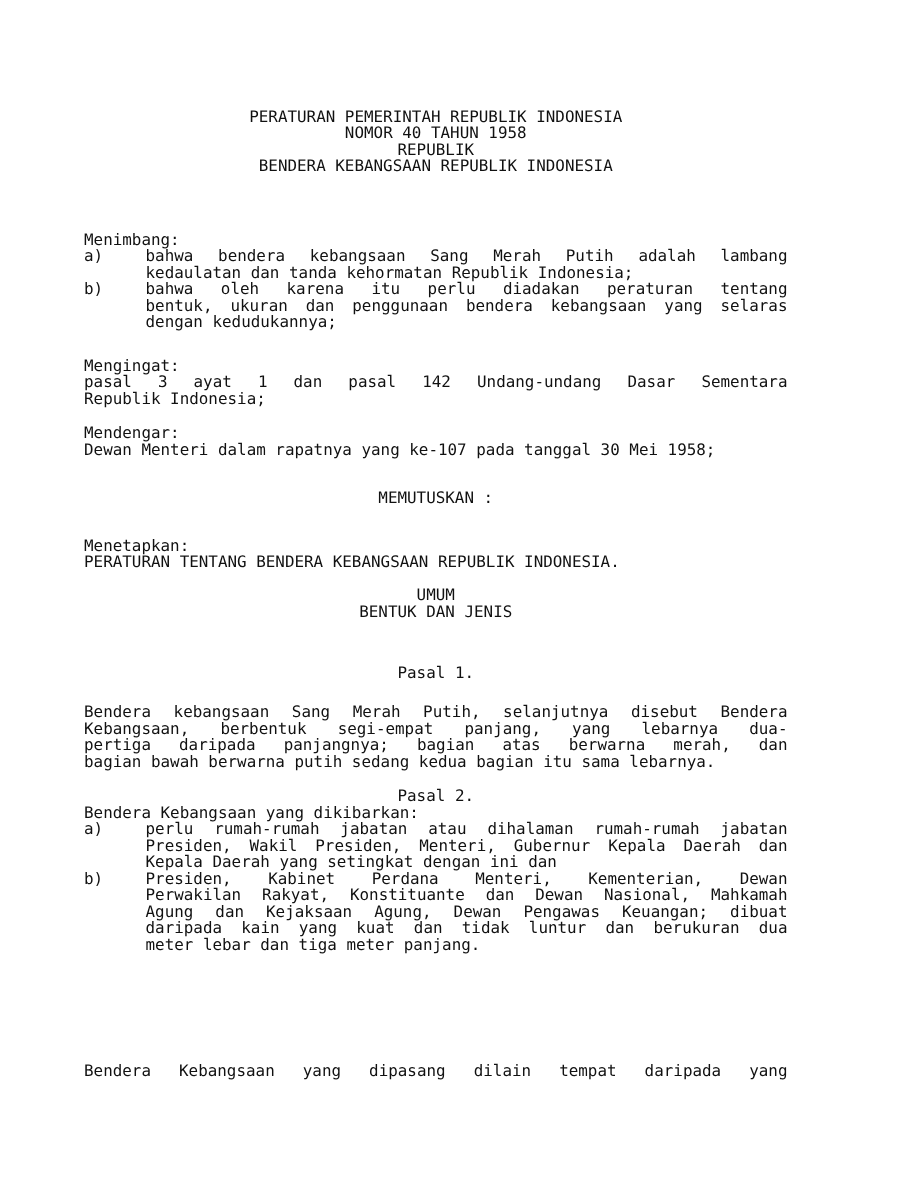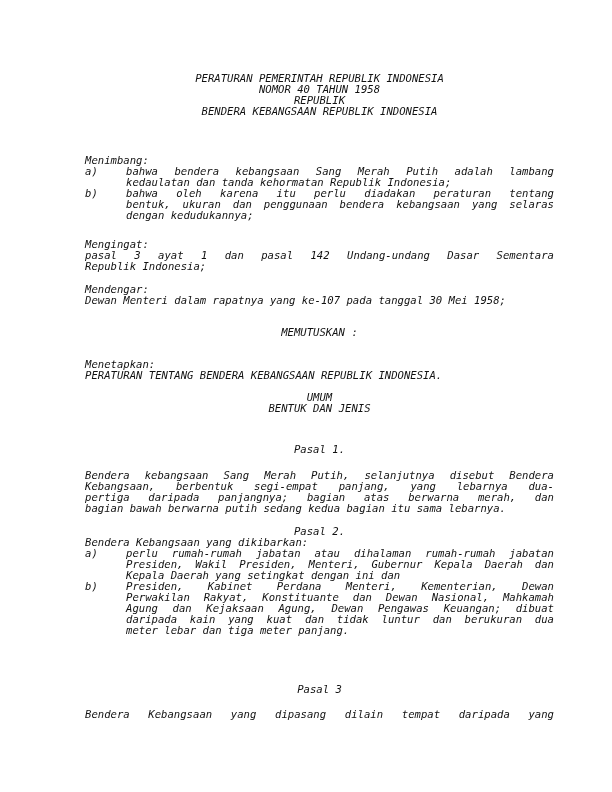--- a/index.html
+++ b/index.html
@@ -2,21 +2,21 @@
 <html><head>
 <meta charset="utf-8">
 <style>
   html, body { margin: 0; padding: 0; background: #ffffff; }
   body { width: 612px; height: 792px; position: relative; overflow: hidden; }
   .page {
     position: absolute; left: 0; top: 0; width: 612px; height: 792px; background: #ffffff;
     font-family: "DejaVu Sans Mono", "Liberation Mono", monospace;
     font-size: 10.6px; line-height: 11px; color: #111111;
   }
-  .blk { position: absolute; left: 85px; width: 469px; font-style: italic; }
+  .blk { position: absolute; left: 56px; width: 469px; }
   .center { text-align: center; }
   .ln { display: block; white-space: pre; height: 11px; }
   .just { display: block; height: 11px; text-align: justify; text-align-last: justify; white-space: normal; }
   .item { position: relative; display: block; }
   .item .lbl { position: absolute; left: 0; top: 0; white-space: pre; }
   .item .body { margin-left: 41px; display: block; }
 </style>
 </head>
 <body>
 
@@ -101,20 +101,17 @@
       <div class="body">
         <span class="just">Presiden, Kabinet Perdana Menteri, Kementerian, Dewan</span>
         <span class="just">Perwakilan Rakyat, Konstituante dan Dewan Nasional, Mahkamah</span>
         <span class="just">Agung dan Kejaksaan Agung, Dewan Pengawas Keuangan; dibuat</span>
         <span class="just">daripada kain yang kuat dan tidak luntur dan berukuran dua</span>
         <span class="ln">meter lebar dan tiga meter panjang.</span>
       </div>
     </div>
   </div>
 
-  <div class="blk center" style="top:684px;">
-    <span class="ln">Pasal 3</span>
-  </div>
   <div class="blk" style="top:709px;">
     <span class="just">Bendera Kebangsaan yang dipasang dilain tempat daripada yang</span>
   </div>
 
 </div>
 
 </body></html>

